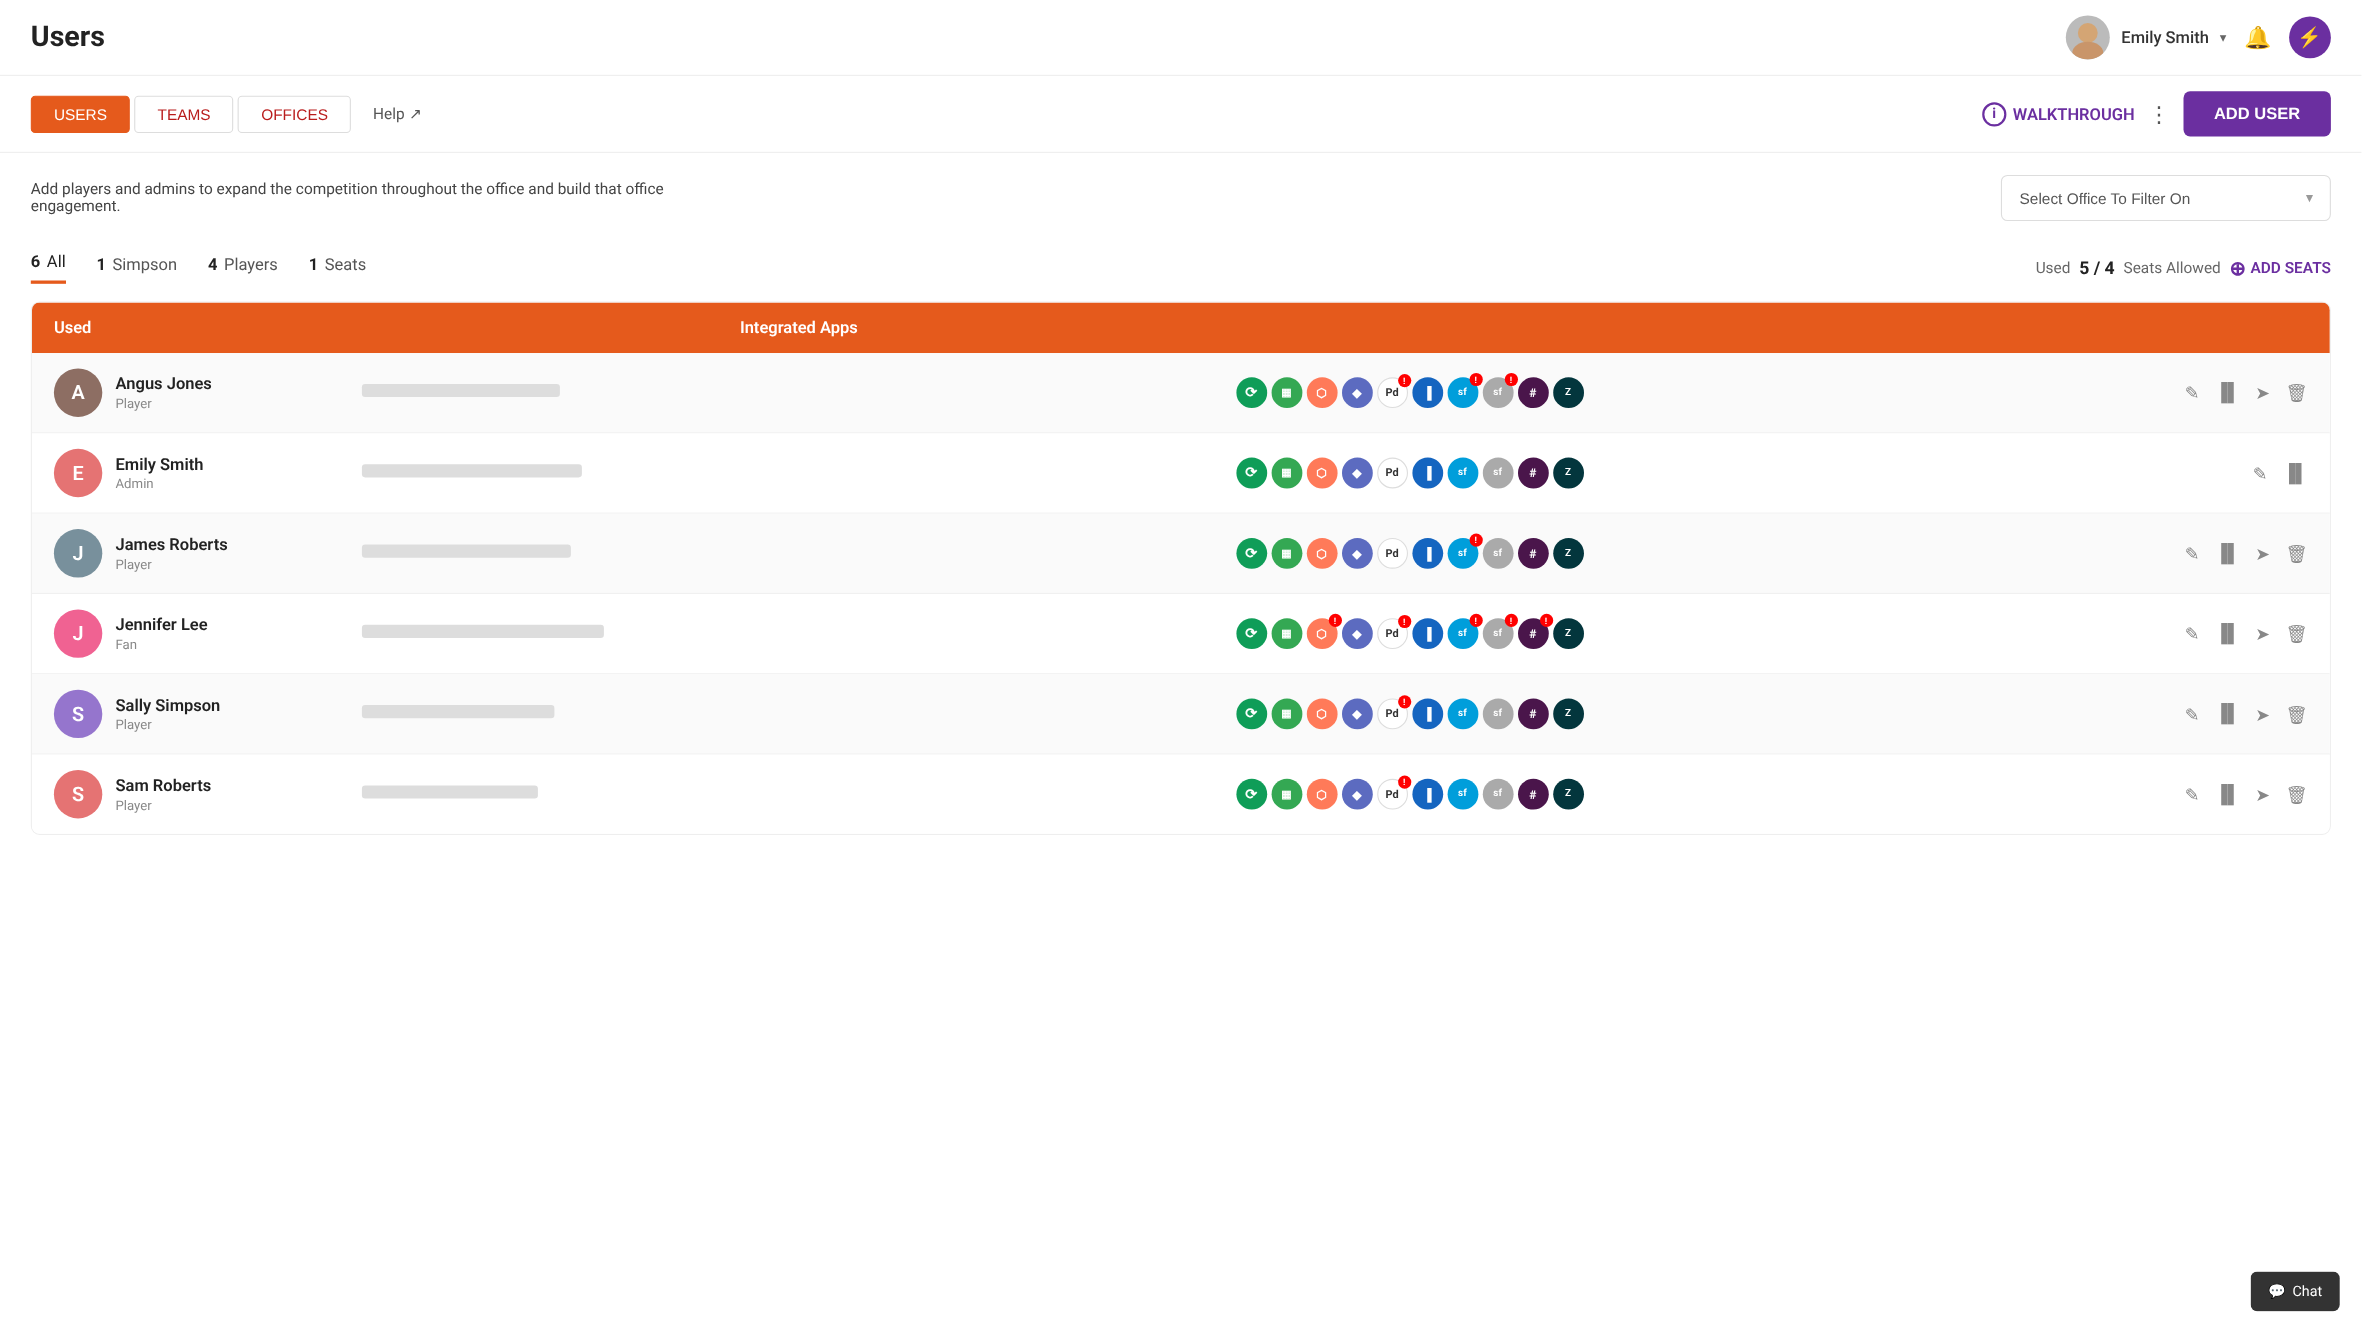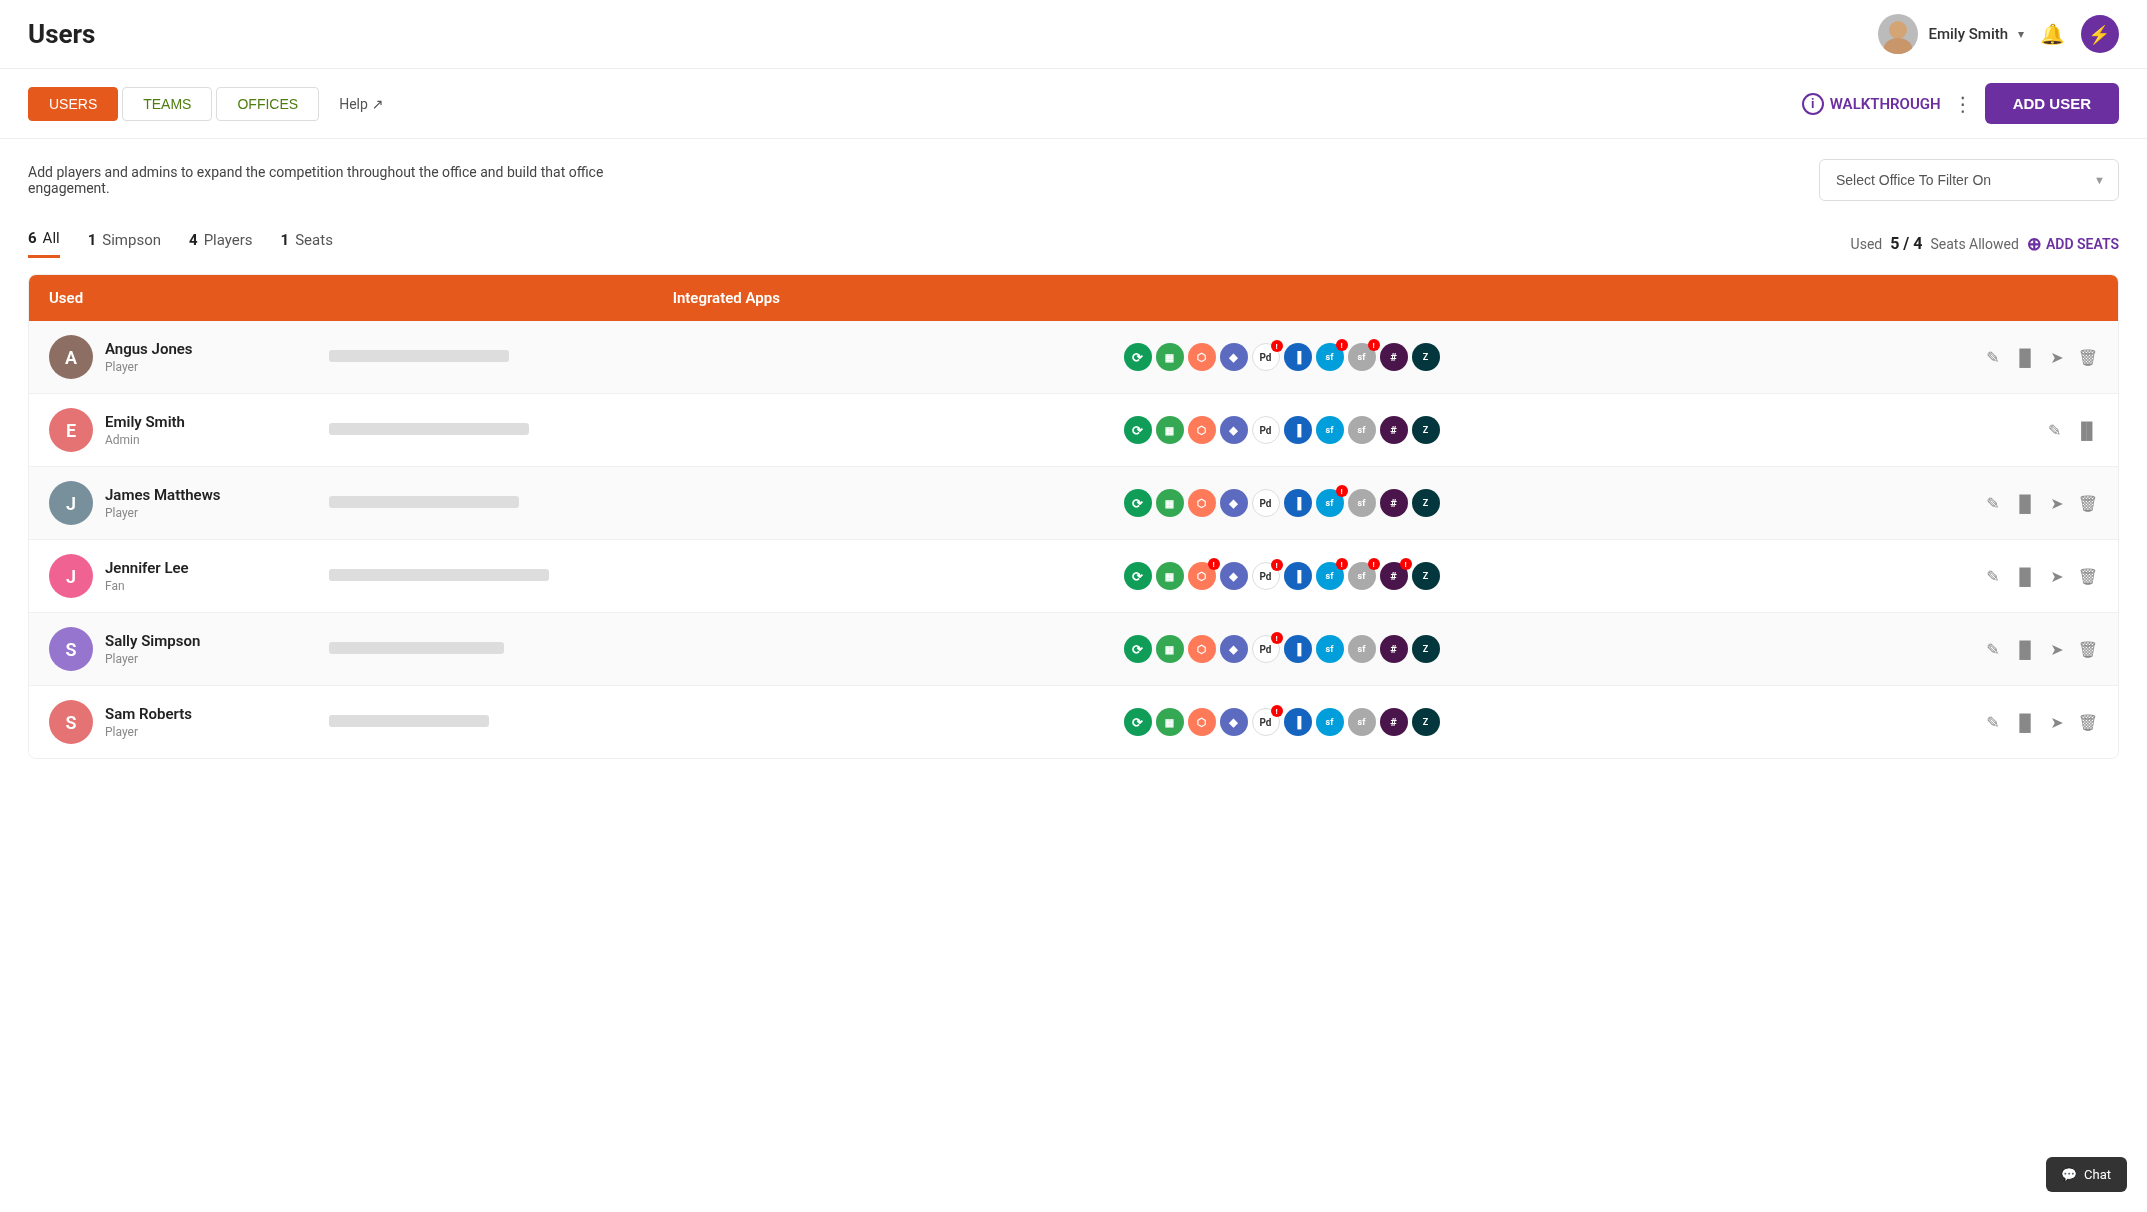--- a/index.html
+++ b/index.html
@@ -12,21 +12,21 @@
     .avatar-img { width: 40px; height: 40px; border-radius: 50%; background: #bbb; overflow: hidden; }
     .avatar-img svg { width: 100%; height: 100%; }
     .user-name { font-size: 15px; font-weight: 500; color: #333; }
     .chevron-icon { color: #666; font-size: 12px; }
     .bell-icon { font-size: 20px; color: #999; cursor: pointer; }
     .lightning-btn { background: #6b2fa0; color: #fff; border-radius: 50%; width: 38px; height: 38px; display: flex; align-items: center; justify-content: center; font-size: 18px; cursor: pointer; }
 
     
     .nav { display: flex; align-items: center; justify-content: space-between; padding: 14px 28px; border-bottom: 1px solid #eee; }
     .nav-left { display: flex; align-items: center; gap: 4px; }
-    .nav-tab { padding: 8px 20px; border: 1px solid #ddd; background: #fff; color: #4d7c0f; font-size: 14px; font-weight: 500; cursor: pointer; border-radius: 4px; }
+    .nav-tab { padding: 8px 20px; border: 1px solid #ddd; background: #fff; color: #b91c1c; font-size: 14px; font-weight: 500; cursor: pointer; border-radius: 4px; }
     .nav-tab.active { background: #e55a1c; color: #fff; border-color: #e55a1c; }
     .nav-help { margin-left: 16px; color: #555; font-size: 14px; cursor: pointer; display: flex; align-items: center; gap: 4px; }
     .nav-right { display: flex; align-items: center; gap: 12px; }
     .walkthrough-btn { display: flex; align-items: center; gap: 6px; color: #6b2fa0; font-weight: 600; font-size: 15px; cursor: pointer; }
     .more-btn { color: #555; font-size: 20px; cursor: pointer; }
     .add-user-btn { background: #6b2fa0; color: #fff; padding: 12px 28px; border-radius: 6px; font-size: 15px; font-weight: 600; cursor: pointer; border: none; }
 
     
     .desc-row { display: flex; align-items: center; justify-content: space-between; padding: 20px 28px 10px; }
     .desc-text { font-size: 14px; color: #444; max-width: 600px; }
@@ -258,21 +258,21 @@
     <div class="actions-cell">
       <span class="action-icon">✎</span>
       <span class="action-icon">▐▌</span>
     </div>
   </div>
 
   <div class="table-row">
     <div class="user-cell">
       <div class="user-avatar" style="background:#78909c">J</div>
       <div>
-        <div class="user-name-col">James Matthews</div>
+        <div class="user-name-col">James Roberts</div>
         <div class="user-role">Player</div>
       </div>
     </div>
     <div class="email-cell">
       <span style="display:inline-block;width:190px;height:12px;background:#ddd;border-radius:3px"></span>
     </div>
     <div class="apps-cell">
       <div class="app-icon" style="background:#0f9d58">
           <span style="color:#fff;font-size:13px">⟳</span>
         </div>

